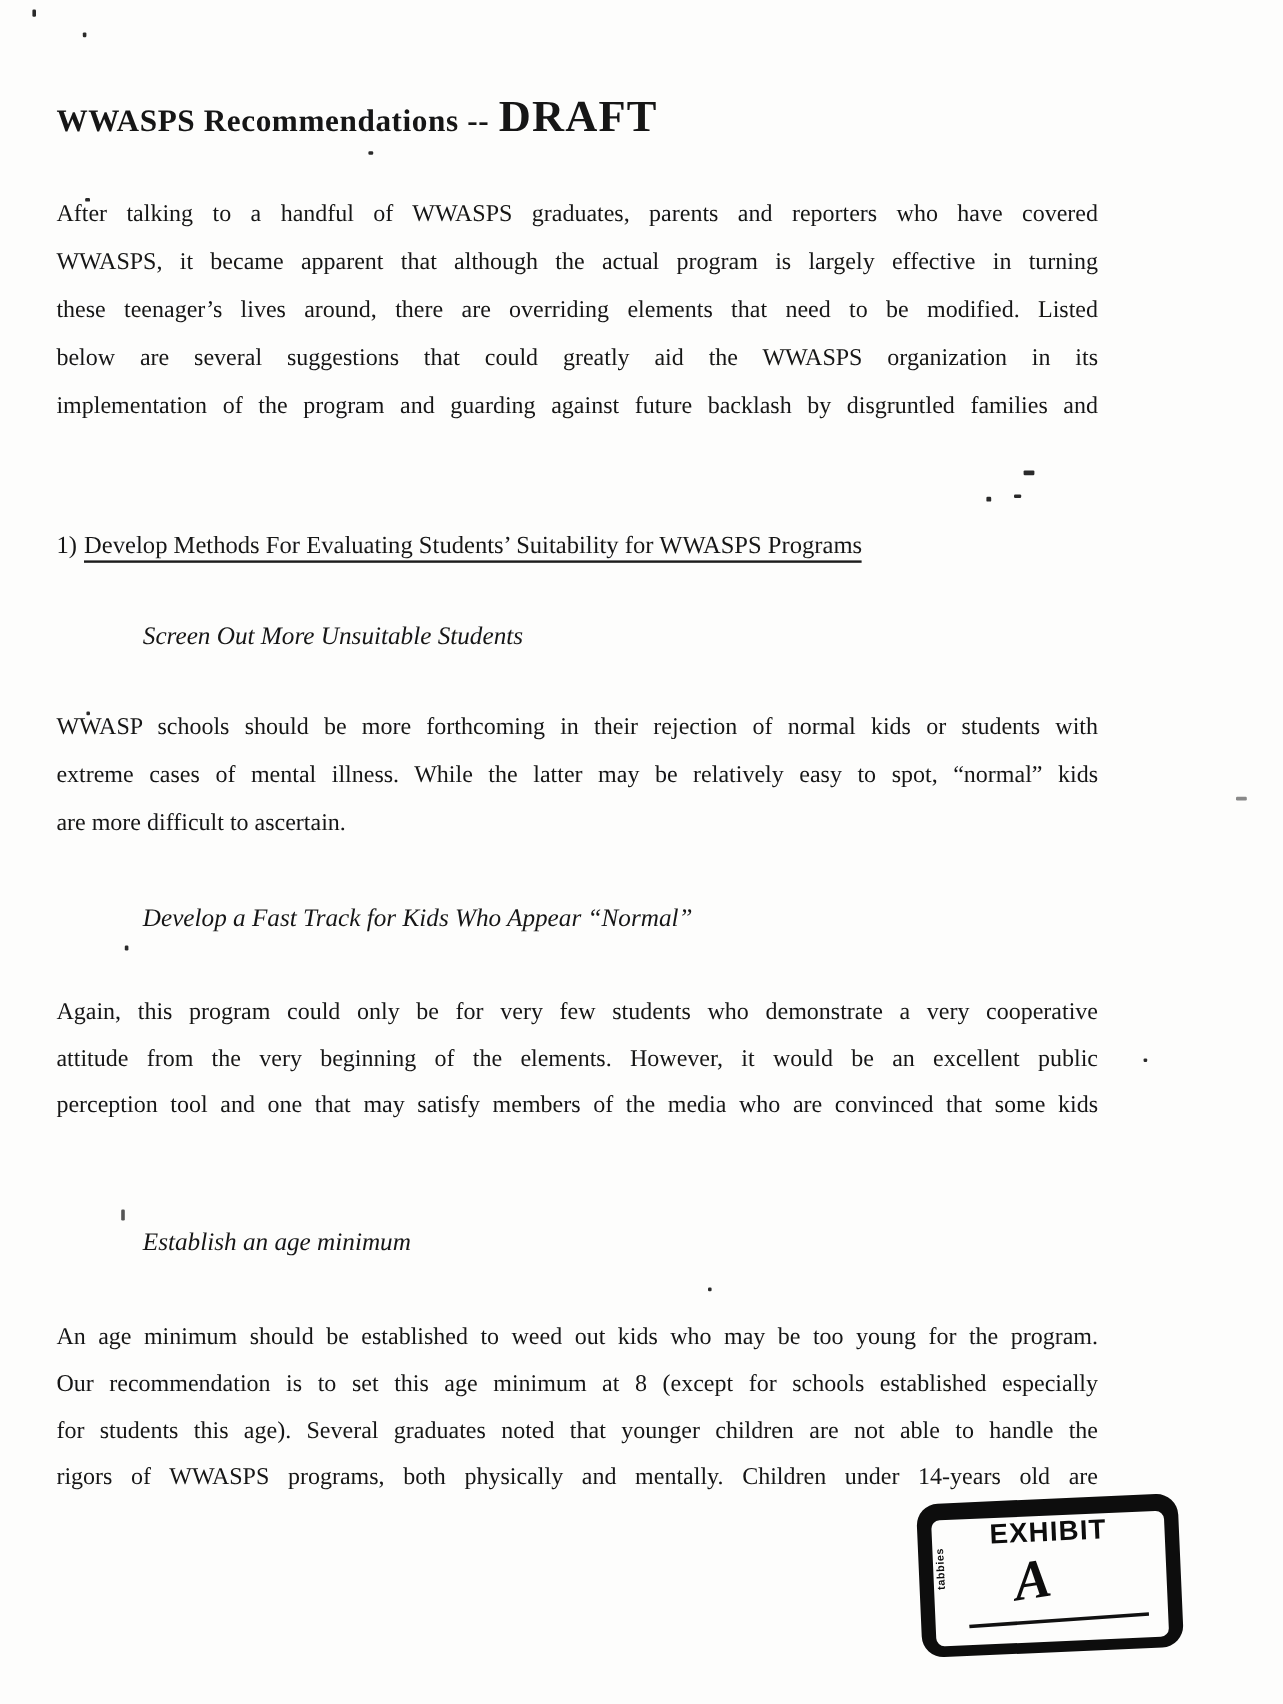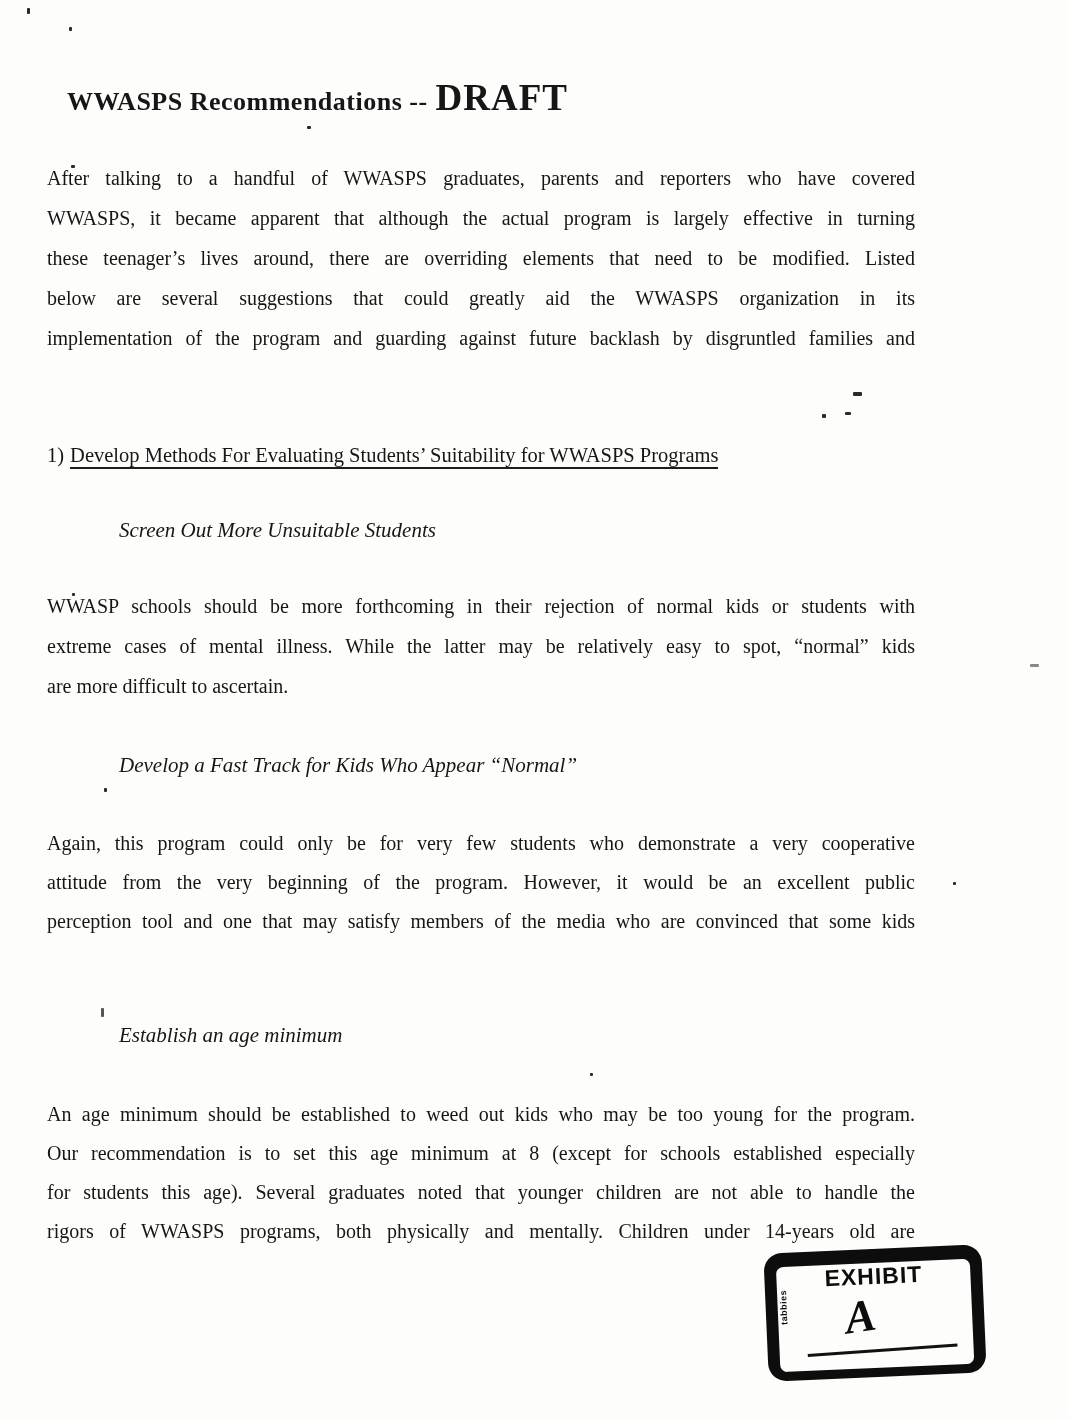--- a/index.html
+++ b/index.html
@@ -8,21 +8,21 @@
     width:1069px;height:1420px;
     background:#fdfdfc;
     font-family:"Liberation Serif","DejaVu Serif",serif;
     color:#161616;
     overflow:hidden;
     margin:0 auto;
   }
   .content{position:absolute;left:47px;top:0;width:868px;}
 
   .title{position:absolute;left:0;top:76px;margin:0;white-space:nowrap;}
-  .title-main{font-size:26px;font-weight:bold;letter-spacing:0.5px;margin-left:20px;}
+  .title-main{font-size:26px;font-weight:bold;letter-spacing:0.5px;}
   .title-draft{font-size:37px;font-weight:bold;margin-left:0;letter-spacing:1px;}
 
   .para{position:absolute;left:0;width:868px;}
   .para .jline{text-align:justify;text-align-last:justify;}
   .para .lastline{text-align:left;}
   .body-text{font-size:20px;}
   .lh40 div{line-height:40px;height:40px;overflow:visible;}
   .lh39 div{line-height:39px;height:39px;overflow:visible;}
 
   .sec-heading{
@@ -112,21 +112,21 @@
     <div class="para body-text lh40" style="top:586px">
       <div class="jline">WWASP schools should be more forthcoming in their rejection of normal kids or students with</div>
       <div class="jline">extreme cases of mental illness.  While the latter may be relatively easy to spot, “normal” kids</div>
       <div class="lastline">are more difficult to ascertain.</div>
     </div>
 
     <div class="subheading sub2">Develop a Fast Track for Kids Who Appear “Normal”</div>
 
     <div class="para body-text lh39" style="top:824px">
       <div class="jline">Again, this program could only be for very few students who demonstrate a very cooperative</div>
-      <div class="jline">attitude from the very beginning of the program.  However, it would be an excellent public</div>
+      <div class="jline">attitude from the very beginning of the elements.  However, it would be an excellent public</div>
       <div class="jline">perception tool and one that may satisfy members of the media who are convinced that some kids</div>
     </div>
 
     <div class="subheading sub3">Establish an age minimum</div>
 
     <div class="para body-text lh39" style="top:1095px">
       <div class="jline">An age minimum should be established to weed out kids who may be too young for the program.</div>
       <div class="jline">Our recommendation is to set this age minimum at 8 (except for schools established especially</div>
       <div class="jline">for students this age).  Several graduates noted that younger children are not able to handle the</div>
       <div class="jline">rigors of WWASPS programs, both physically and mentally.  Children under 14-years old are</div>

